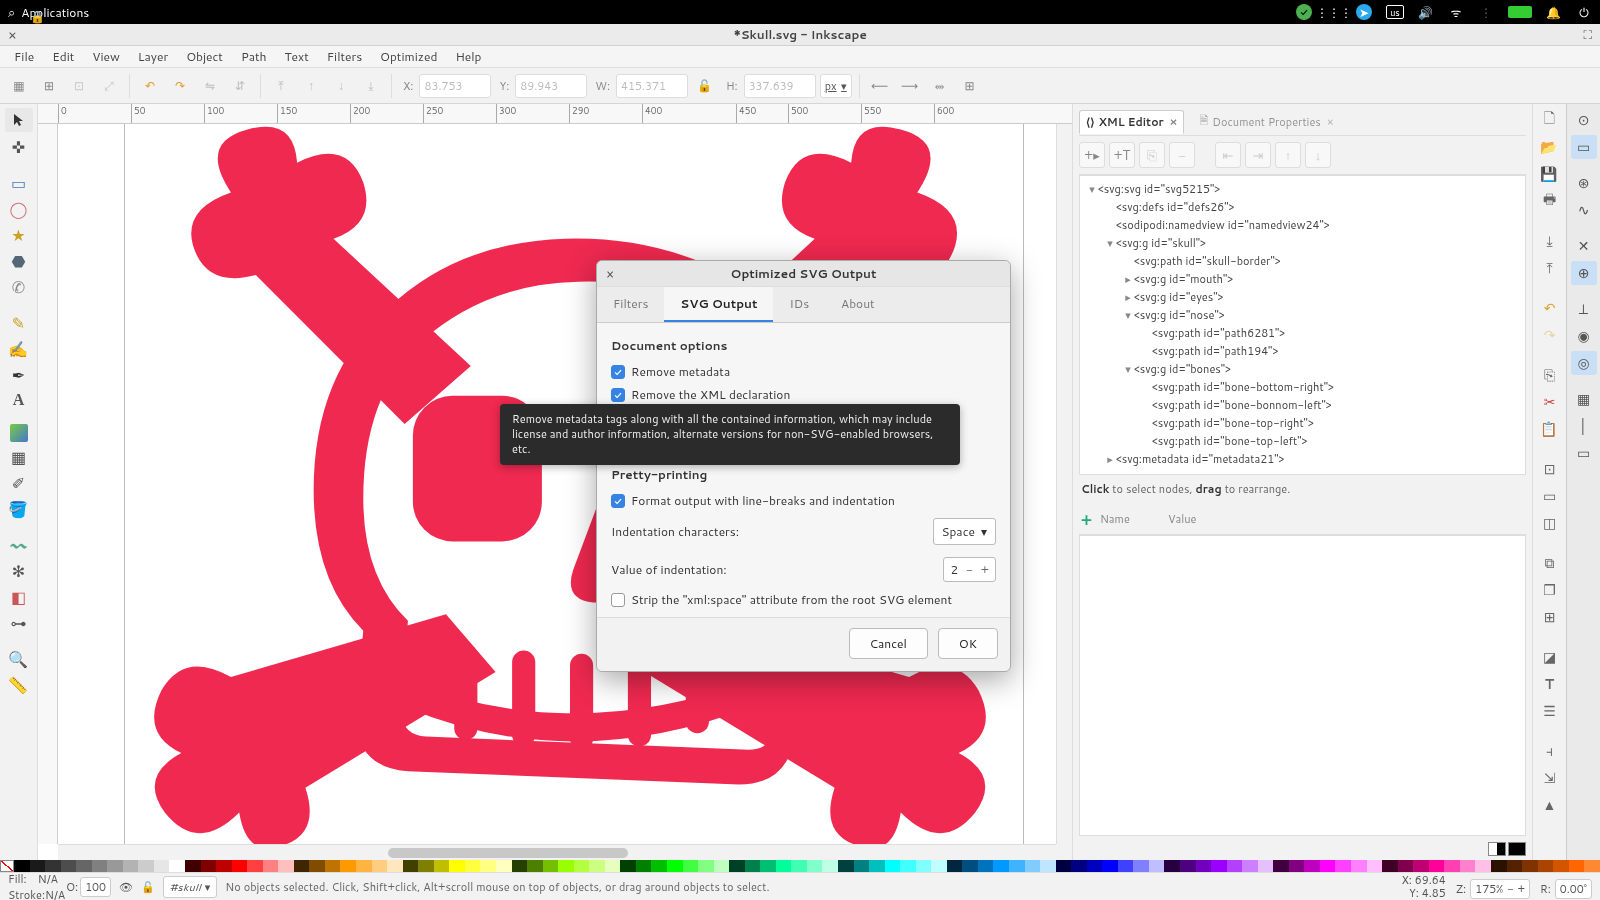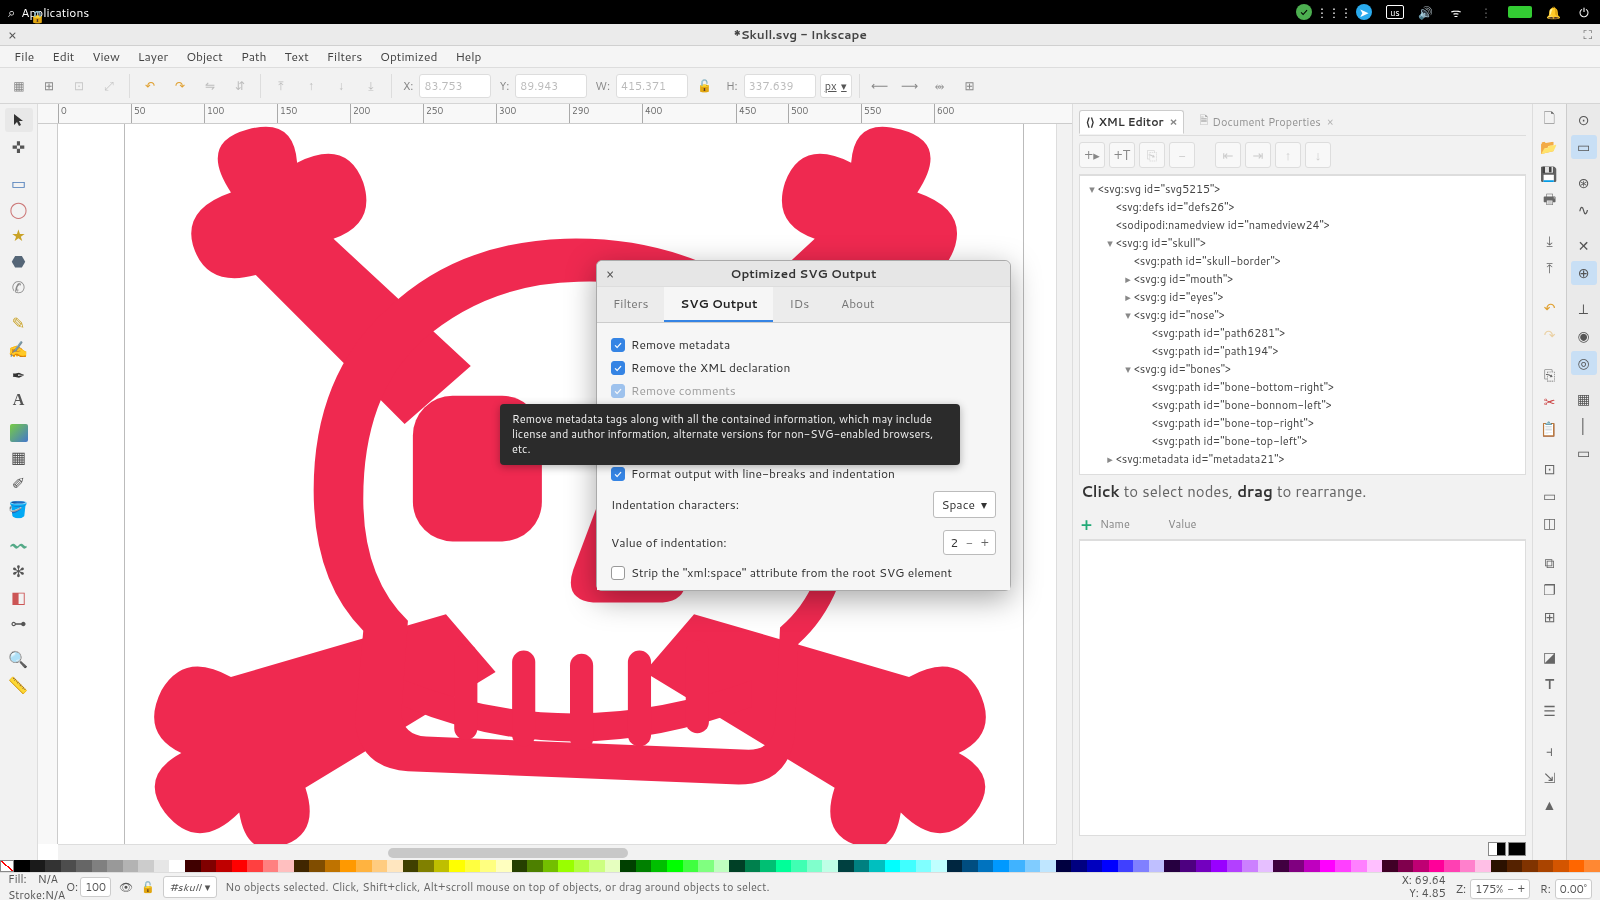--- a/index.html
+++ b/index.html
@@ -59,21 +59,21 @@
 .panel-tabs { display:flex; gap: 8px; height:28px; align-items:center; border-bottom:1px solid #ddd; }
 .panel-tab { display:flex; align-items:center; gap:4px; padding:3px 6px; font-size:11px; color:#555; border:1px solid transparent; border-radius:3px 3px 0 0; }
 .panel-tab.active { background:#fff; border:1px solid #ccc; border-bottom-color:#fff; font-weight:bold; color:#333;}
 .panel-tab .x { color:#888; font-size:11px; margin-left:2px; cursor:pointer;}
 .xml-toolbar { display:flex; gap:4px; padding:6px 0; border-bottom:1px solid #ddd; }
 .xml-tb-btn { width:26px; height:26px; border:1px solid #ddd; border-radius:3px; background:#f8f8f8; display:flex;align-items:center;justify-content:center;color:#888;font-size:13px; }
 .xml-tb-btn.dis { color:#ccc; }
 .xml-tree { flex: 0 0 300px; background:#fff; border:1px solid #ddd; overflow:auto; font-family: monospace; font-size:11px; padding:4px 0; }
 .tree-row { white-space:nowrap; padding:1px 4px; color:#444; }
 .tree-row .arrow { display:inline-block; width:12px; color:#888; text-align:center; }
-.hint { font-size:15px; color:#666; padding:6px 2px; }
+.hint { font-size:11px; color:#666; padding:6px 2px; }
 .hint b { color:#333; font-weight:bold; }
 .attr-head { display:flex; align-items:center; gap:8px; padding:4px 2px; border-bottom:1px solid #ddd; font-size:11px; color:#888; }
 .attr-head .plus { color:#2a7; font-size:16px; font-weight:bold; }
 .attr-body { flex:1; background:#fff; border:1px solid #ddd; }
 .attr-foot { font-size:11px; color:#666; padding:6px 2px; display:flex; align-items:center; justify-content:space-between; }
 .switch { width:34px; height:18px; background:#3584e4; border-radius:9px; position:relative; }
 .switch::after { content:""; position:absolute; right:2px; top:2px; width:14px; height:14px; background:#fff; border-radius:50%; }
 
 .tools-right { width: 34px; background:#f2f2f2; border-left:1px solid #ddd; display:flex; flex-direction:column; align-items:center; padding-top:4px; gap:3px; }
 .tools-right .tool { width:26px; height:24px; display:flex;align-items:center;justify-content:center;font-size:14px;color:#666; }
@@ -581,20 +581,21 @@
     <span class="t">Optimized SVG Output</span>
     <span style="width:26px"></span>
   </div>
   <div class="tabs">
     <div class="tab">Filters</div>
     <div class="tab active">SVG Output</div>
     <div class="tab">IDs</div>
     <div class="tab">About</div>
   </div>
   <div class="body">
+    <div class="sect">Document options</div>
     <div class="chk-row">
         <span class="chk on"></span>
         <span>Remove metadata</span>
       </div>
     <div class="chk-row">
         <span class="chk on"></span>
         <span>Remove the XML declaration</span>
       </div>
     <div class="chk-row" style="opacity:.45">
         <span class="chk on"></span>
@@ -623,15 +624,19 @@
           <span>2</span>
           <span class="pm">−</span>
           <span class="pm">+</span>
         </span>
     </div>
     <div class="chk-row">
         <span class="chk"></span>
         <span>Strip the "xml:space" attribute from the root SVG element</span>
       </div>
   </div>
+  <div class="dlg-foot">
+    <div class="btn">Cancel</div>
+    <div class="btn">OK</div>
+  </div>
 </div>
 
 <div class="tooltip" style="left:500px; top:404px;">Remove metadata tags along with all the contained information, which may include license and author information, alternate versions for non-SVG-enabled browsers, etc.</div>
 
 </body></html>

